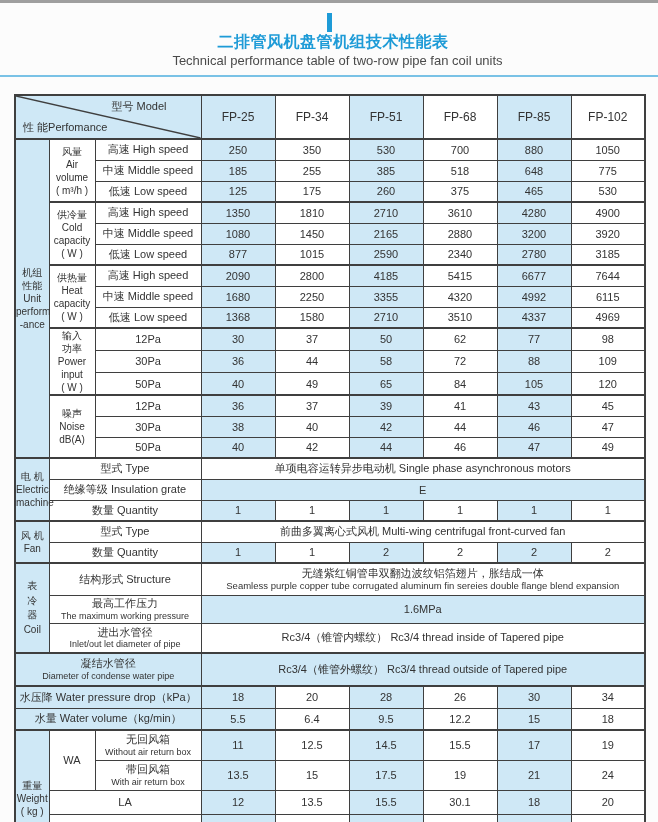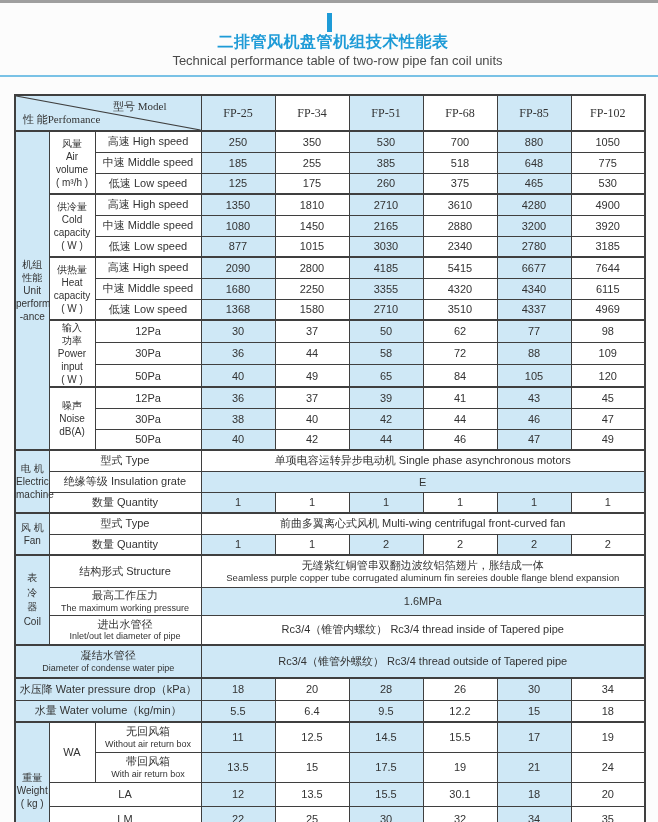--- a/index.html
+++ b/index.html
@@ -17,21 +17,21 @@
   
   table{
     border-collapse:collapse;table-layout:fixed;width:630px;
     margin:17px 0 0 14px;border:2px solid var(--border);
   }
   td{
     border:1px solid var(--border);text-align:center;vertical-align:middle;
     font-size:11px;padding:0 1px;background:#fff;
   }
   tr{height:21px;}
-  tr.head{height:36px;font-family:Liberation Serif, serif;}
+  tr.head{height:44px;}
   tr.sec td{border-top-width:2px;}
   tr.head td{border-bottom-width:2px;}
   .h22{height:22px}.h24{height:24px}.h26{height:26px}
   .h28{height:28px}.h30{height:30px}.h32{height:32px}.h33{height:33px}
   .blue,td.cb{background:var(--blue);}
   td.cw{background:#fff;}
   .model{font-size:12px;}
   .vlab{white-space:pre-line;font-size:10px;line-height:1.3;padding:0;}
   .vlab.coil{line-height:1.45;}
   .lbl{font-size:11px;text-align:center;}
@@ -141,21 +141,21 @@
         <td class="cw">1450</td>
         <td class="cb">2165</td>
         <td class="cw">2880</td>
         <td class="cb">3200</td>
         <td class="cw">3920</td>
       </tr>
   <tr>
     <td class="lbl">低速 Low speed</td>
   <td class="cb">877</td>
         <td class="cw">1015</td>
-        <td class="cb">3030</td>
+        <td class="cb">2590</td>
         <td class="cw">2340</td>
         <td class="cb">2780</td>
         <td class="cw">3185</td>
       </tr>
 
   <tr class="sec">
     <td rowspan="3" class="vlab">供热量
 Heat
 capacity
 ( W )</td>
@@ -166,21 +166,21 @@
         <td class="cw">5415</td>
         <td class="cb">6677</td>
         <td class="cw">7644</td>
       </tr>
   <tr>
     <td class="lbl">中速 Middle speed</td>
   <td class="cb">1680</td>
         <td class="cw">2250</td>
         <td class="cb">3355</td>
         <td class="cw">4320</td>
-        <td class="cb">4340</td>
+        <td class="cb">4992</td>
         <td class="cw">6115</td>
       </tr>
   <tr>
     <td class="lbl">低速 Low speed</td>
   <td class="cb">1368</td>
         <td class="cw">1580</td>
         <td class="cb">2710</td>
         <td class="cw">3510</td>
         <td class="cb">4337</td>
         <td class="cw">4969</td>

